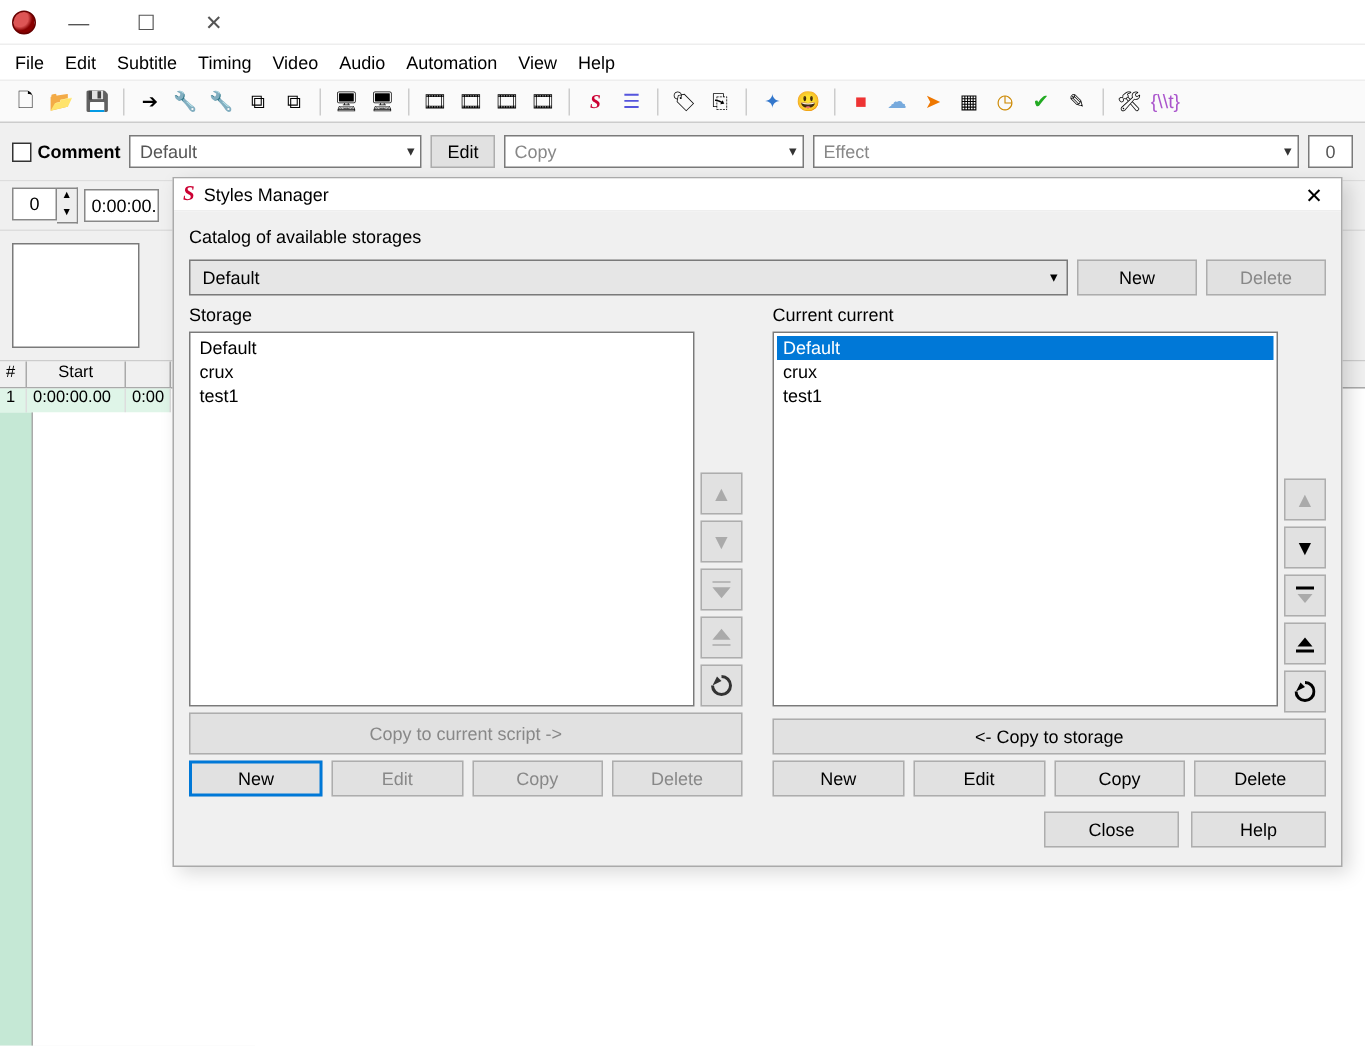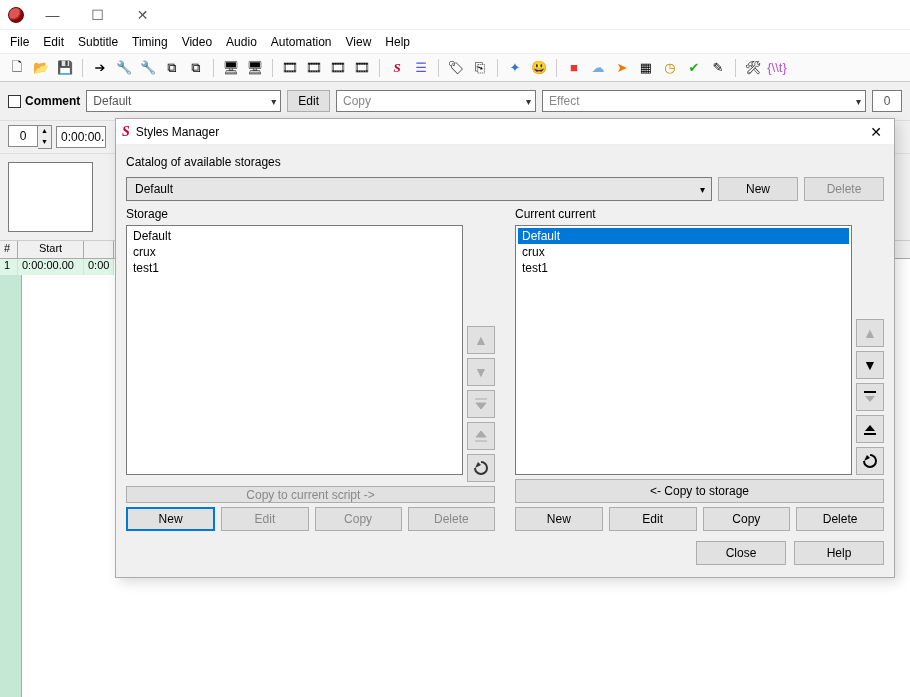--- a/index.html
+++ b/index.html
@@ -349,21 +349,21 @@
                 </svg>
             </div>
             <div class="sbtn disabled">
               <svg viewBox="0 0 14 14">
                   <path d="M7 1 A6 6 0 1 1 1 7" fill="none" stroke="#333" stroke-width="2"></path>
                   <path d="M4 1 L1 7 L7 4" fill="#333"></path>
                 </svg>
             </div>
           </div>
         </div>
-        <div class="btn disabled" style="height:17px">Copy to current script -&gt;</div>
+        <div class="btn disabled" style="height:28px">Copy to current script -&gt;</div>
         <div class="row-btns">
           <div class="btn primary">New</div>
           <div class="btn disabled">Edit</div>
           <div class="btn disabled">Copy</div>
           <div class="btn disabled">Delete</div>
         </div>
       </div>
 
       <div class="pane">
         <div class="pane-head">Current current</div>

